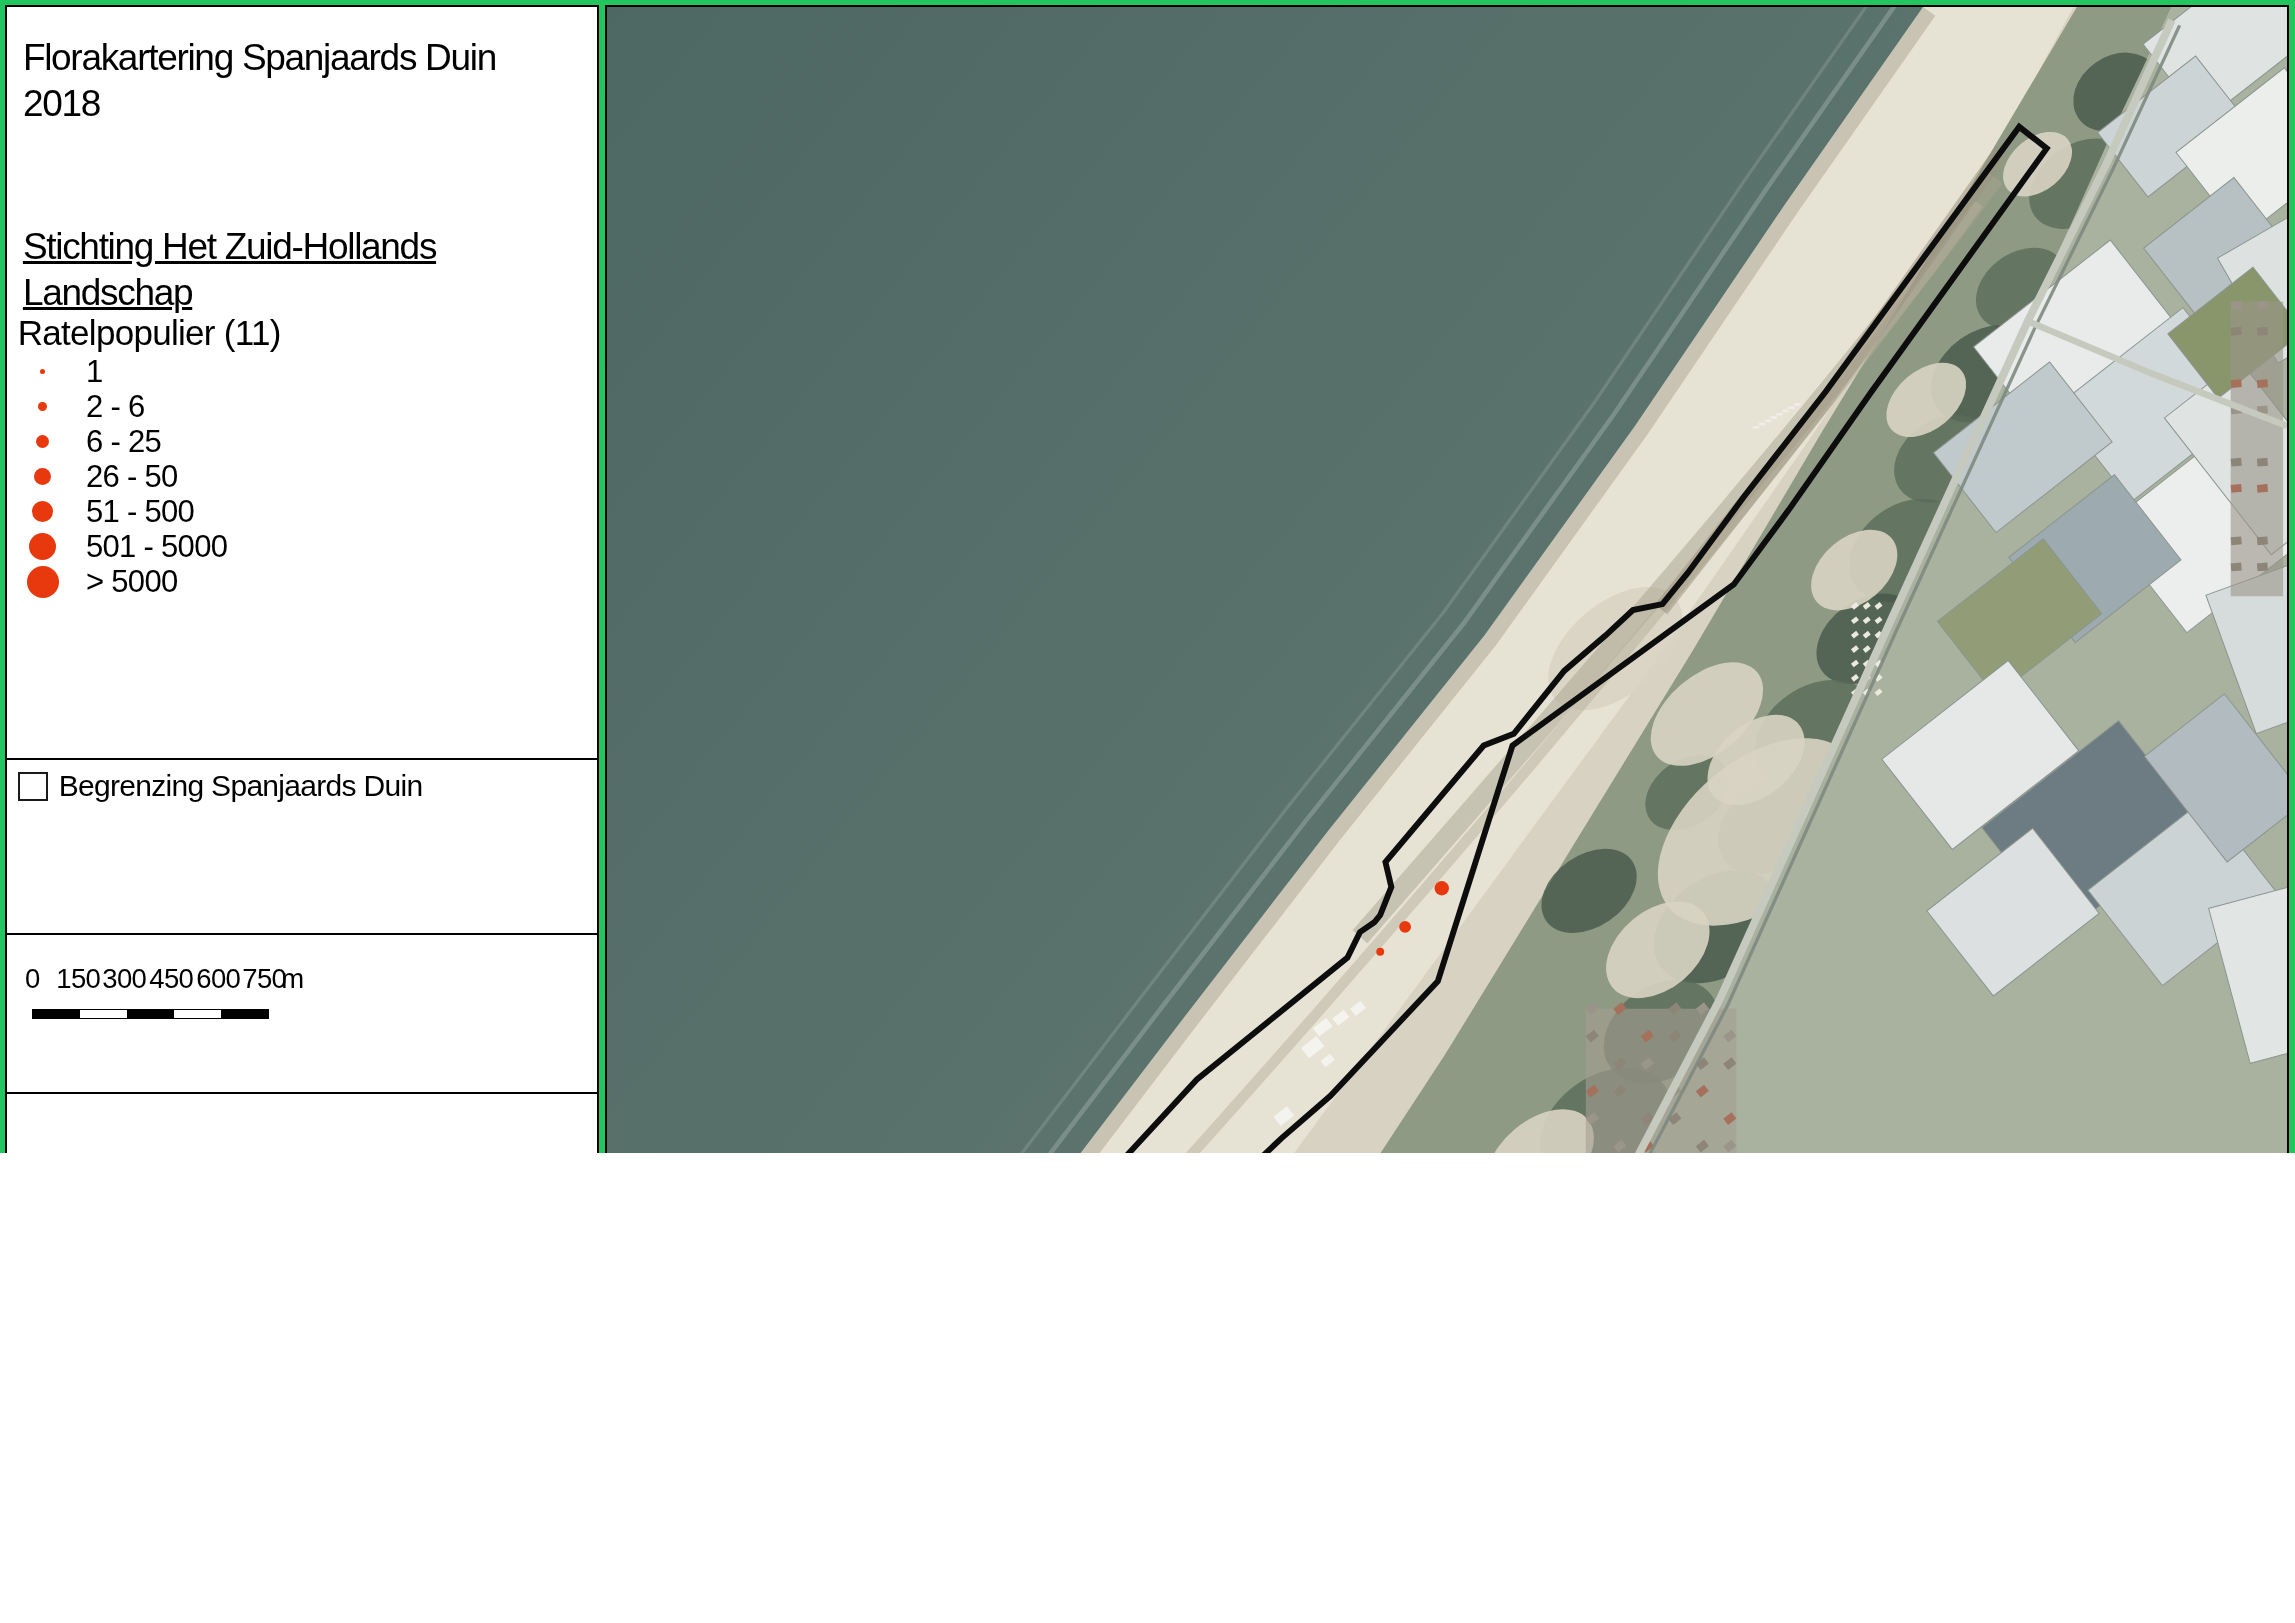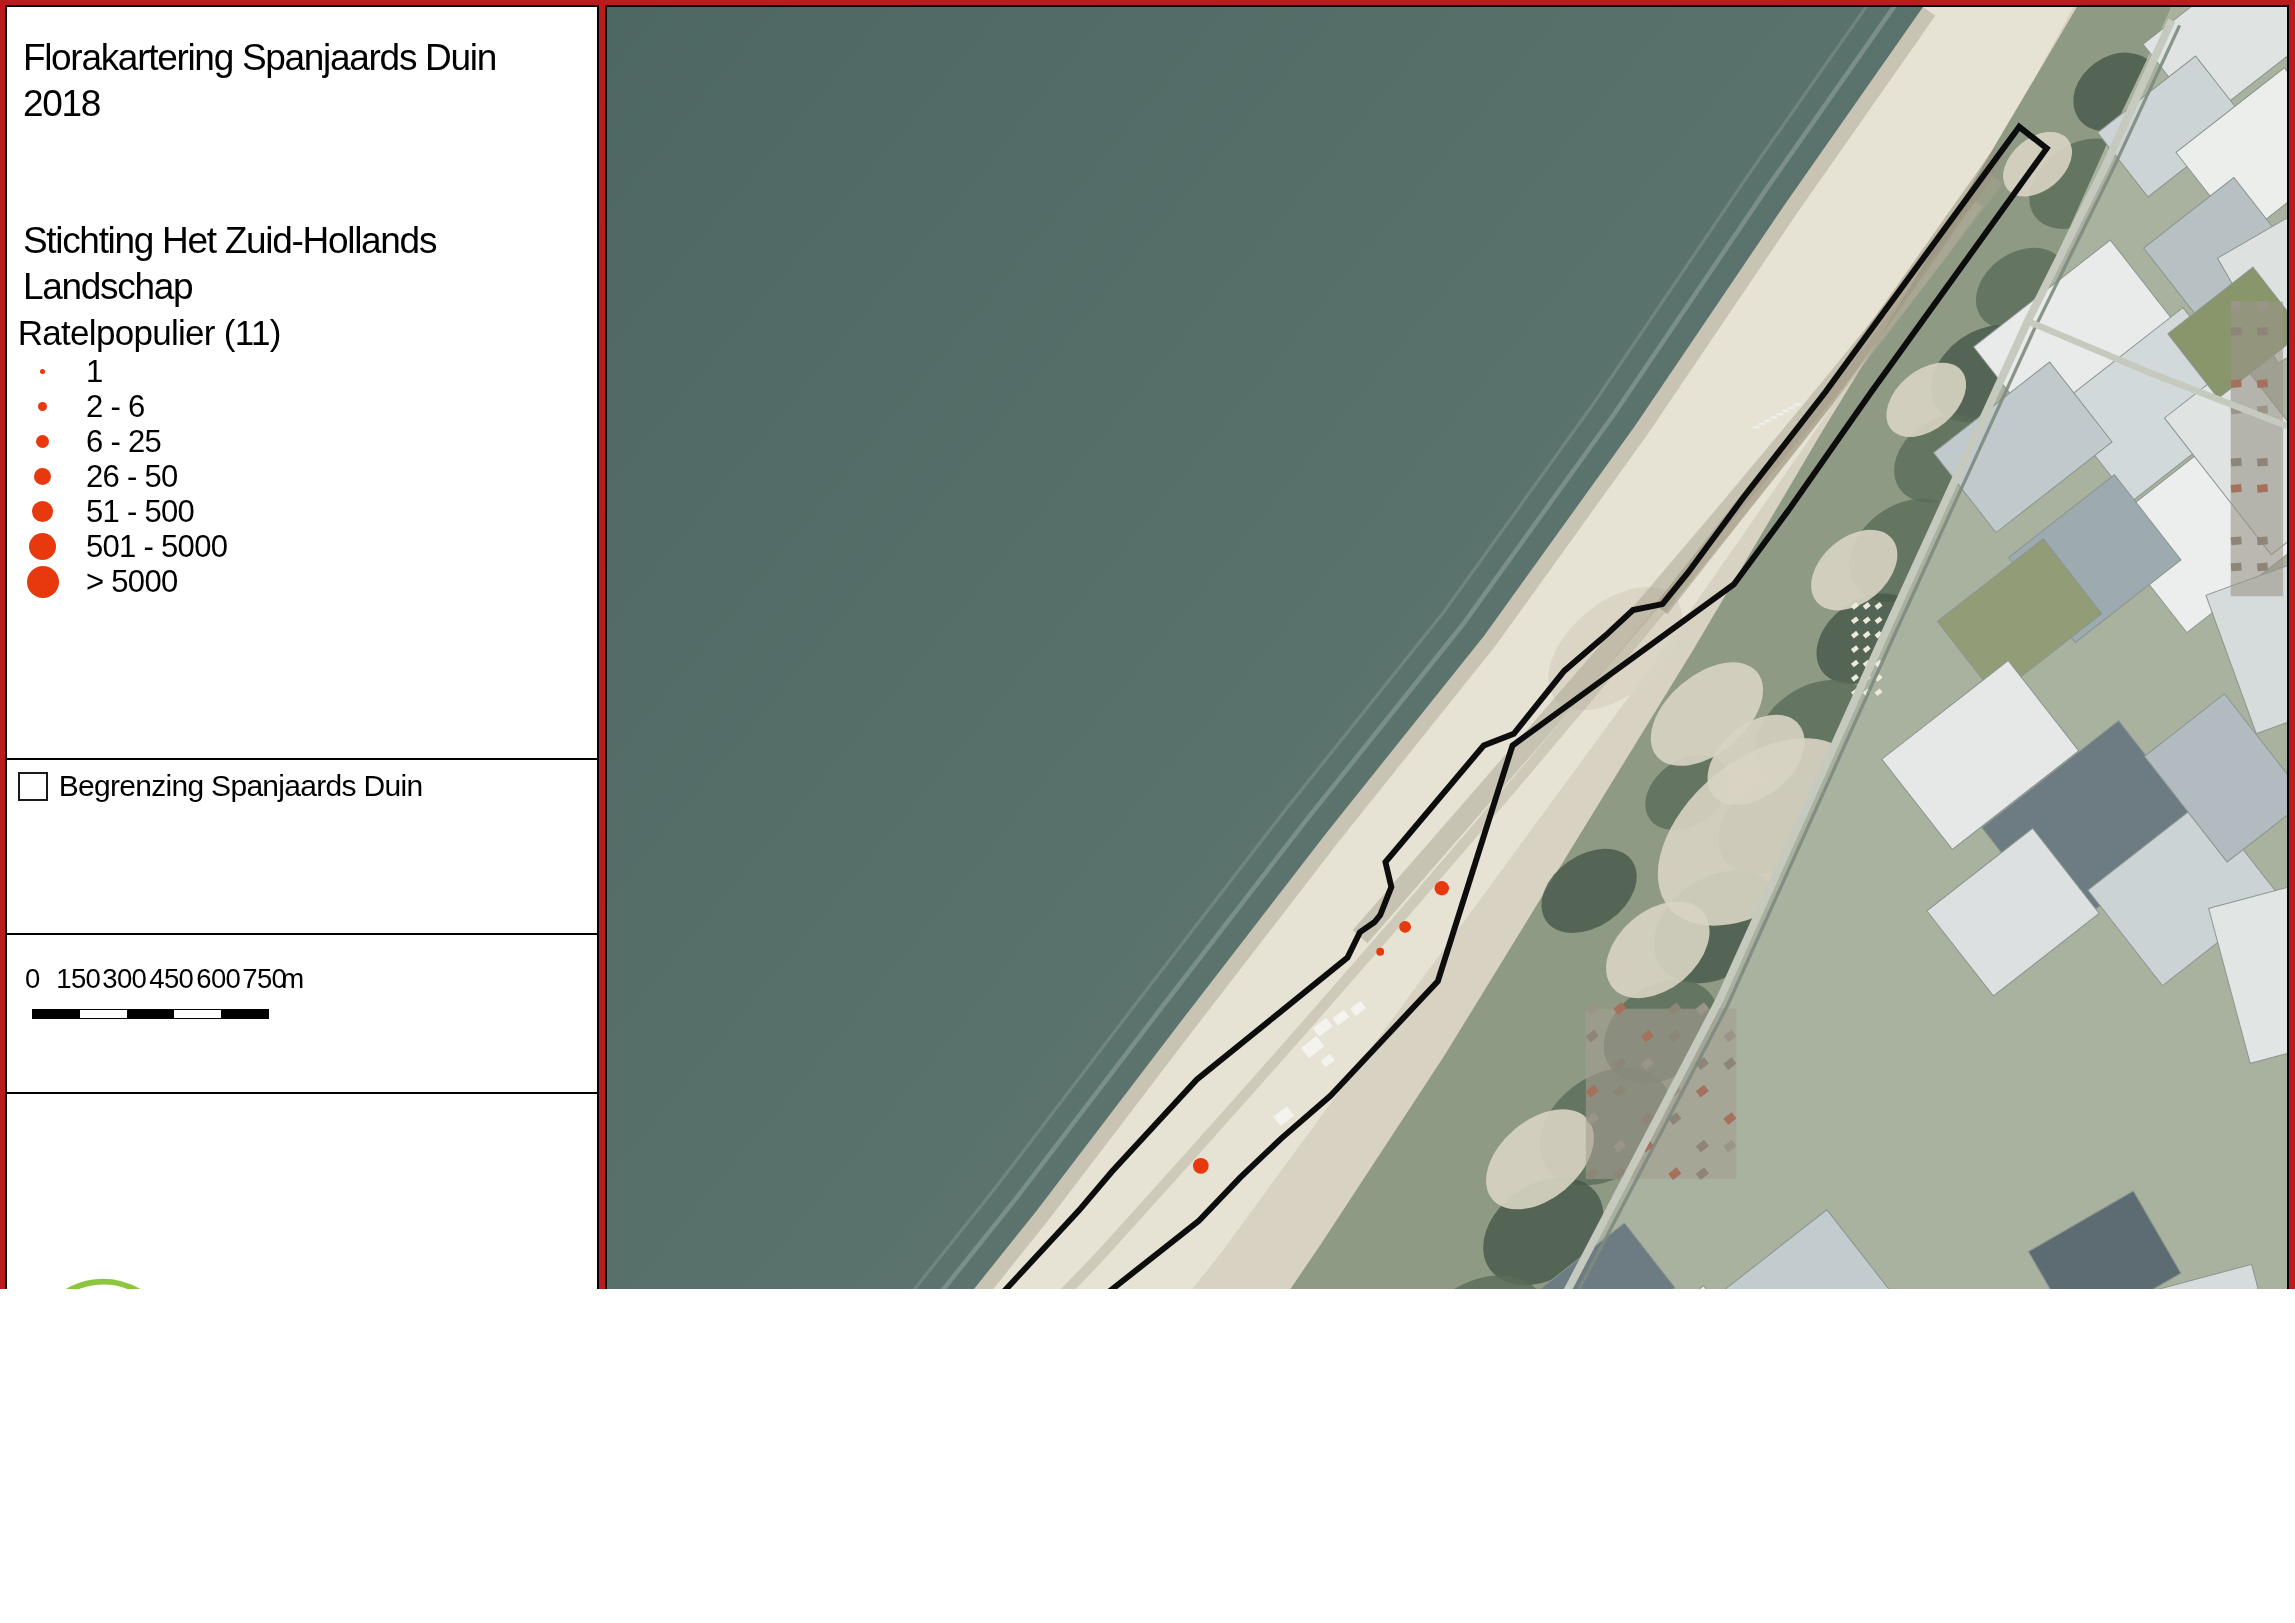--- a/index.html
+++ b/index.html
@@ -1,27 +1,27 @@
 <!DOCTYPE html>
 <html style="font-size:10.5px"><head>
 <meta charset="utf-8">
 <style>
   html,body{margin:0;padding:0;background:#ffffff;}
   body{font-family:"Liberation Sans", sans-serif; color:#000;}
-  #page{position:relative;width:2295px;height:1289px;background:#b91c1c;overflow:hidden;}
+  #page{position:relative;width:2295px;height:1153px;background:#22c55e;overflow:hidden;}
 
   
   #left-panel{position:absolute;left:5.2px;top:5.2px;width:590px;height:1608px;
     border:2.6px solid #000;background:#fff;}
   .divider{position:absolute;left:0;width:100%;border-top:2px solid #000;}
 
   #title-block{position:absolute;left:15.7px;top:27.5px;width:550px;
     font-size:37px;line-height:46px;letter-spacing:-1.3px;}
-  #org-block{position:absolute;left:15.7px;top:211px;width:550px;
-    font-size:37px;line-height:46px;letter-spacing:-1.3px;}
+  #org-block{position:absolute;left:15.7px;top:217px;width:550px;
+    font-size:37px;line-height:46px;letter-spacing:-1.3px;text-decoration:underline;}
 
   #legend-title{position:absolute;left:10.5px;top:306px;width:497px;
     font-size:35px;font-weight:normal;letter-spacing:-0.7px;}
   #legend-rows{position:absolute;left:10.5px;top:347px;width:458px;}
   .legend-row{display:flex;align-items:center;height:35px;}
   .legend-dot-cell{width:50px;display:flex;justify-content:center;align-items:center;flex:0 0 50px;}
   .legend-dot{border-radius:50%;}
   .legend-label{margin-left:18.3px;font-size:31px;letter-spacing:-0.7px;}
 
   #boundary-row{position:absolute;left:11px;top:762px;display:flex;align-items:center;}

